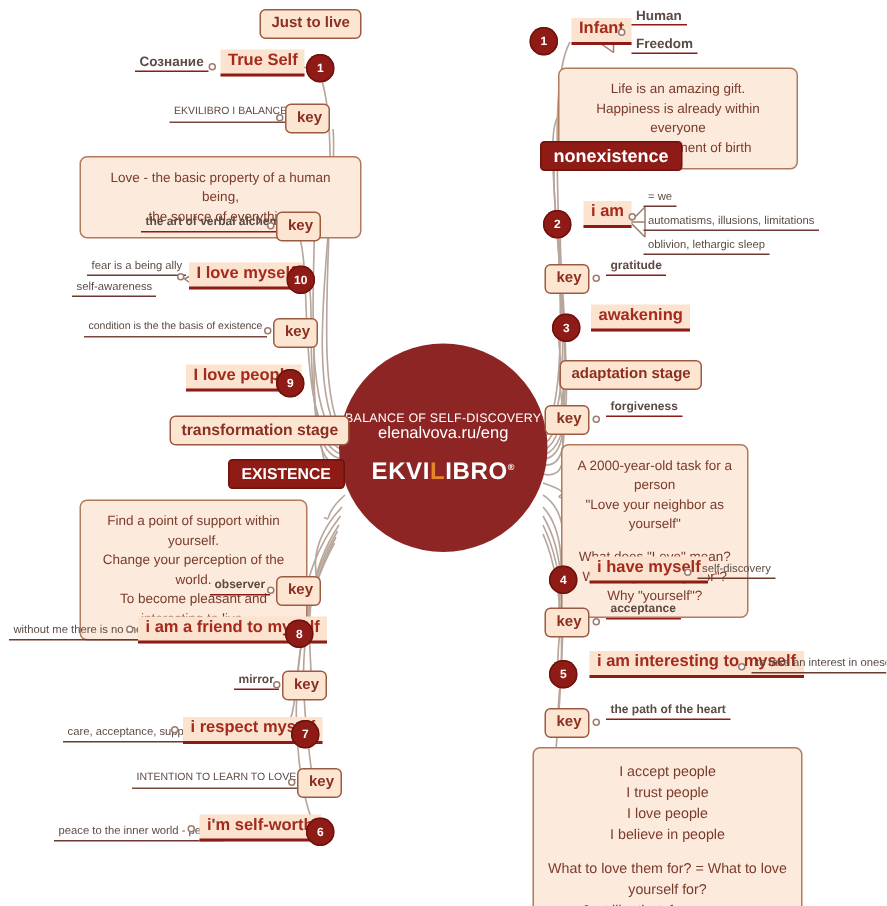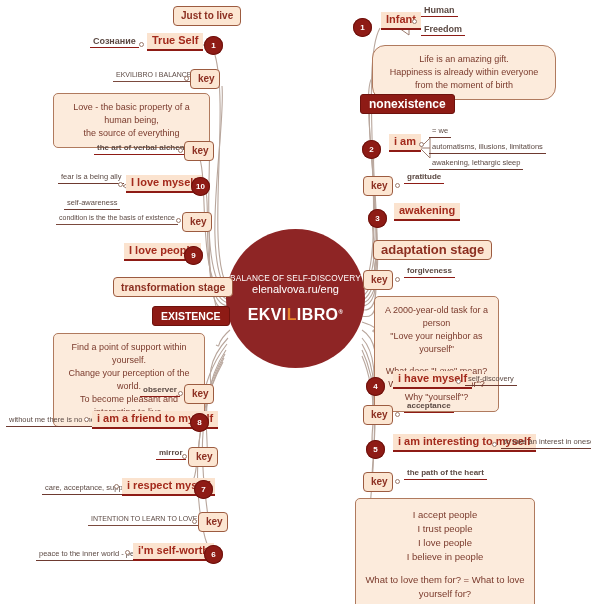--- a/index.html
+++ b/index.html
@@ -175,31 +175,31 @@
 
   <div class="node ul big" style="left:90px;top:36px;">Сознание</div>
   <div class="node dot" style="left:139px;top:42px;"></div>
   <div class="node stmt" style="left:147px;top:33px;">True Self</div>
   <div class="node num" style="left:204px;top:36px;">1</div>
 
   <div class="node ul small" style="left:113px;top:70px;">EKVILIBRO I BALANCE</div>
   <div class="node dot" style="left:184px;top:76px;"></div>
   <div class="node box" style="left:190px;top:69px;width:30px;">key</div>
 
-  <div class="node para" style="left:53px;top:93px;width:157px;">
+  <div class="node para" style="left:53px;top:104px;width:188px;">
     <span>Love - the basic property of a human being,</span><br>
     <span>the source of everything</span>
   </div>
 
   <div class="node ul" style="left:94px;top:143px;">the art of verbal alchemy</div>
   <div class="node dot" style="left:178px;top:148px;"></div>
   <div class="node box" style="left:184px;top:141px;width:30px;">key</div>
 
   <div class="node ul thin" style="left:58px;top:172px;">fear is a being ally</div>
-  <div class="node ul thin" style="left:64px;top:186px;margin-top:12px;">self-awareness</div>
+  <div class="node ul thin" style="left:48px;top:186px;">self-awareness</div>
   <div class="node dot" style="left:118px;top:182px;"></div>
   <div class="node stmt" style="left:126px;top:175px;">I love myself</div>
   <div class="node num" style="left:191px;top:177px;">10</div>
 
   <div class="node ul small" style="left:56px;top:213px;">condition is the the basis of existence</div>
   <div class="node dot" style="left:176px;top:218px;"></div>
   <div class="node box" style="left:182px;top:212px;width:30px;">key</div>
 
   <div class="node stmt" style="left:124px;top:243px;">I love people</div>
   <div class="node num" style="left:184px;top:246px;">9</div>
@@ -240,43 +240,43 @@
   <div class="node dot" style="left:125px;top:550px;"></div>
   <div class="node stmt" style="left:133px;top:543px;">i'm self-worth</div>
   <div class="node num" style="left:204px;top:545px;">6</div>
 
   <div class="node num" style="left:353px;top:18px;">1</div>
   <div class="node stmt" style="left:381px;top:12px;">Infant</div>
   <div class="node dot" style="left:412px;top:19px;"></div>
   <div class="node ul big" style="left:421px;top:5px;">Human</div>
   <div class="node ul big" style="left:421px;top:24px;">Freedom</div>
 
-  <div class="node para" style="left:372px;top:45px;width:184px;border-radius:13px;">
+  <div class="node para" style="left:372px;top:45px;width:160px;">
     <span>Life is an amazing gift.</span><br>
     <span>Happiness is already within everyone</span><br>
     <span>from the moment of birth</span>
   </div>
 
   <div class="node solid" style="left:360px;top:94px;">nonexistence</div>
 
   <div class="node num" style="left:362px;top:140px;">2</div>
   <div class="node stmt" style="left:389px;top:134px;">i am</div>
   <div class="node dot" style="left:419px;top:142px;"></div>
   <div class="node ul thin" style="left:429px;top:126px;">= we</div>
   <div class="node ul thin" style="left:429px;top:142px;">automatisms, illusions, limitations</div>
-  <div class="node ul thin" style="left:429px;top:158px;">awakening, lethargic sleep</div>
+  <div class="node ul thin" style="left:429px;top:158px;">oblivion, lethargic sleep</div>
 
   <div class="node box" style="left:363px;top:176px;width:30px;">key</div>
   <div class="node dot" style="left:395px;top:183px;"></div>
   <div class="node ul" style="left:404px;top:172px;">gratitude</div>
 
   <div class="node num" style="left:368px;top:209px;">3</div>
   <div class="node stmt" style="left:394px;top:203px;">awakening</div>
 
-  <div class="node box" style="left:373px;top:240px;font-size:13px;">adaptation stage</div>
+  <div class="node box" style="left:373px;top:240px;font-size:10px;">adaptation stage</div>
 
   <div class="node box" style="left:363px;top:270px;width:30px;">key</div>
   <div class="node dot" style="left:395px;top:277px;"></div>
   <div class="node ul" style="left:404px;top:266px;">forgiveness</div>
 
   <div class="node para" style="left:374px;top:296px;width:125px;">
     <span>A 2000-year-old task for a person</span><br>
     <span>"Love your neighbor as yourself"</span>
     <span class="gap"></span>
     <span>What does "Love" mean?</span><br>

